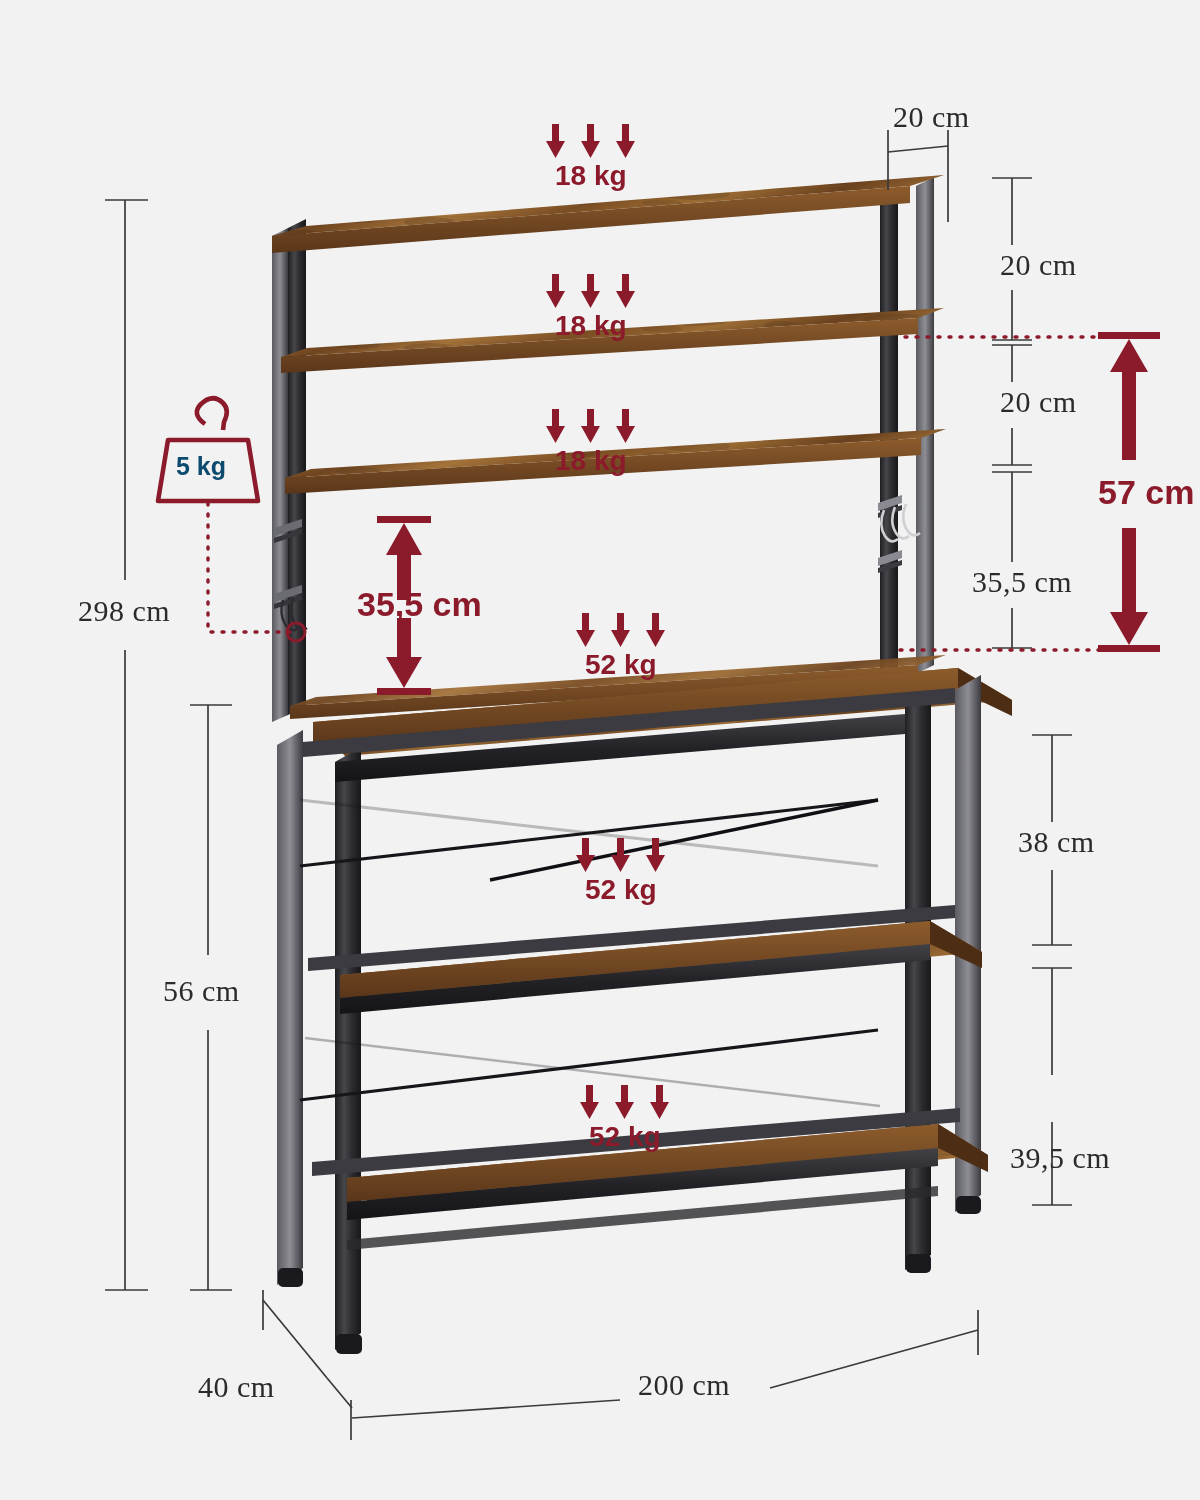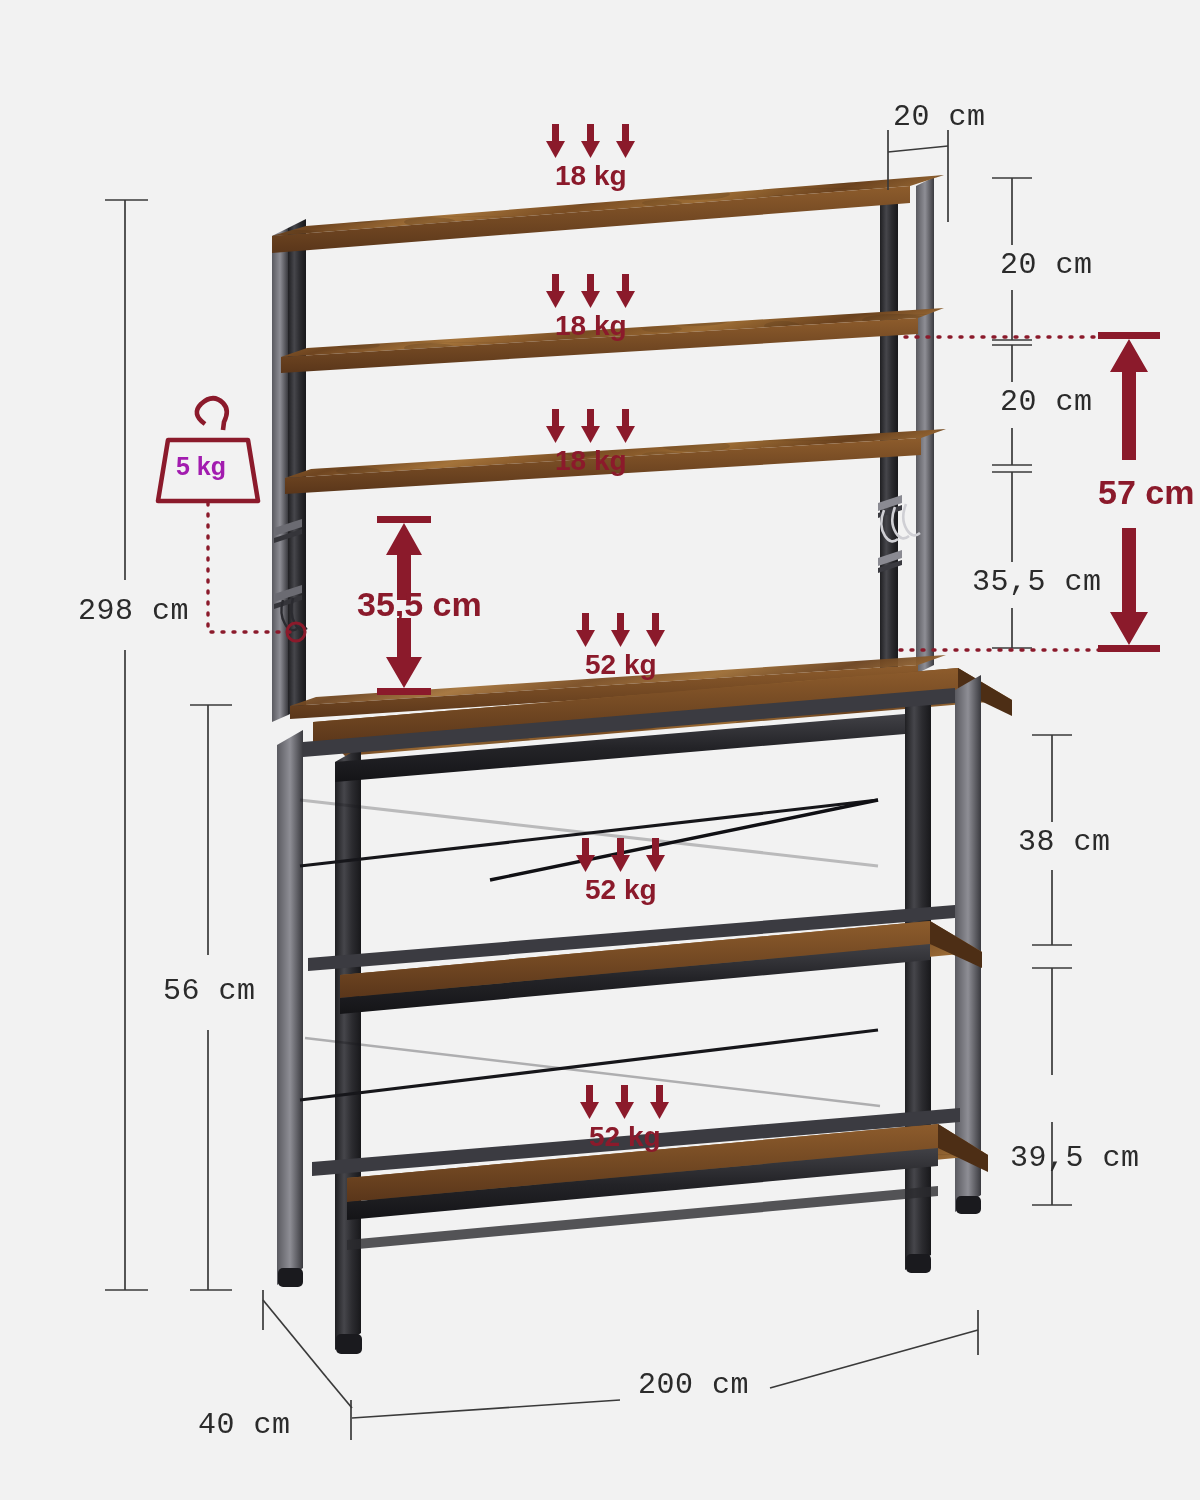--- a/index.html
+++ b/index.html
@@ -15,21 +15,21 @@
     background: #f2f2f2;
     overflow: hidden;
   }
   #stage svg.layer {
     position: absolute;
     left: 0; top: 0;
     width: 1200px; height: 1500px;
   }
   .dim-text {
     position: absolute;
-    font-family: Liberation Mono, monospace;
+    font-family: Liberation Serif, serif;
     font-size: 30px;
     color: #2b2b2b;
     white-space: nowrap;
     letter-spacing: 0.5px;
   }
   .kg-text {
     position: absolute;
     font-family: Liberation Sans, sans-serif;
     font-size: 28px;
     font-weight: bold;
@@ -43,21 +43,21 @@
     font-size: 33px;
     font-weight: bold;
     color: #8B1A2B;
     white-space: nowrap;
   }
   .hook-text {
     position: absolute;
     font-family: "Liberation Sans", sans-serif;
     font-size: 25px;
     font-weight: bold;
-    color: #a21caf;
+    color: #0c4a6e;
     white-space: nowrap;
   }
 </style>
 </head>
 <body>
 
 <div id="stage">
 
   <svg class="layer" viewBox="0 0 1200 1500">
     <defs>
@@ -367,21 +367,21 @@
   <div class="kg-text" style="left:555px; top:445px;">18 kg</div>
   <div class="kg-text" style="left:585px; top:649px;">52 kg</div>
   <div class="kg-text" style="left:585px; top:874px;">52 kg</div>
   <div class="kg-text" style="left:589px; top:1121px;">52 kg</div>
 
   <div class="hook-text" style="left:176px; top:452px;">5 kg</div>
 
   <div class="dim-text" style="left:78px; top:594px;">298 cm</div>
   <div class="dim-text" style="left:163px; top:974px;">56 cm</div>
 
-  <div class="dim-text" style="left:198px; top:1408px;text-align:right;">40 cm</div>
+  <div class="dim-text" style="left:198px; top:1370px;text-align:right;">40 cm</div>
   <div class="dim-text" style="left:638px; top:1368px;">200 cm</div>
 
   <div class="dim-text" style="left:893px; top:100px;">20 cm</div>
 
   <div class="dim-text" style="left:1000px; top:248px;">20 cm</div>
   <div class="dim-text" style="left:1000px; top:385px;">20 cm</div>
   <div class="dim-text" style="left:972px; top:565px;">35,5 cm</div>
   <div class="dim-text" style="left:1018px; top:825px;">38 cm</div>
   <div class="dim-text" style="left:1010px; top:1106px;margin-top:35px;">39,5 cm</div>
 

